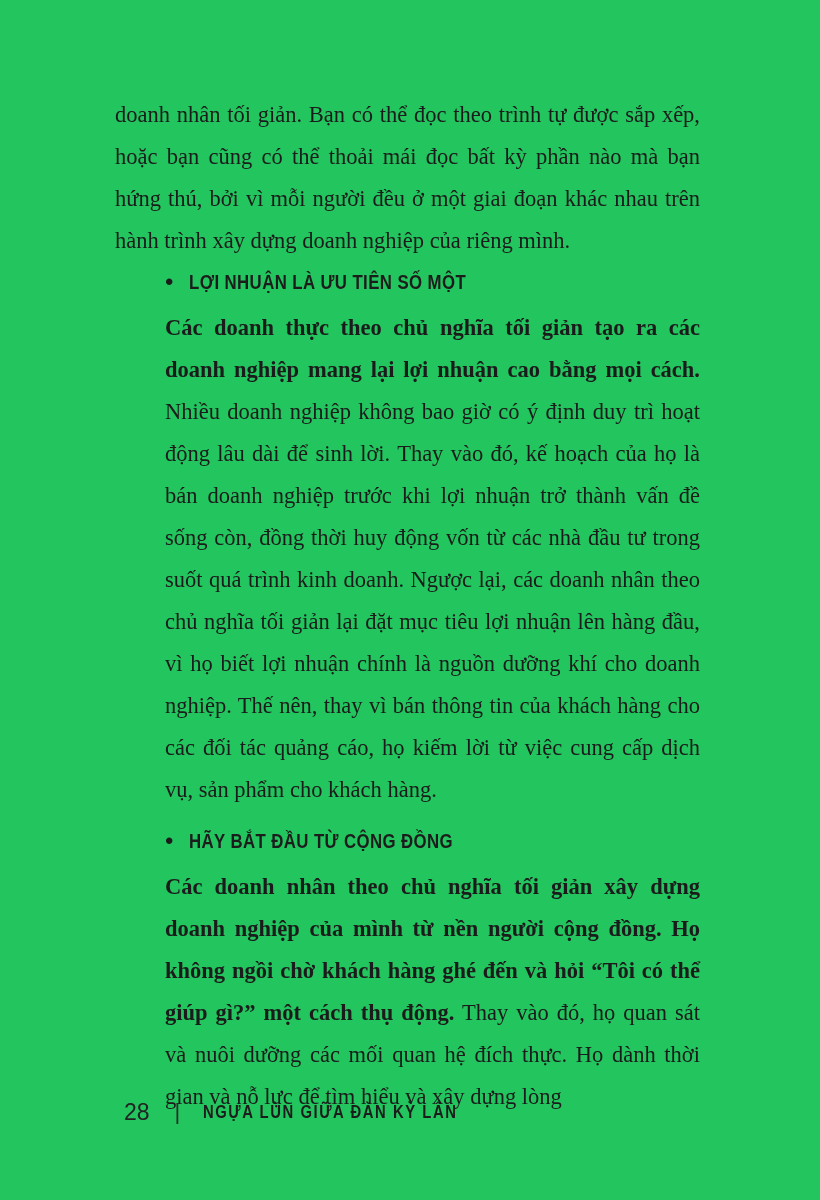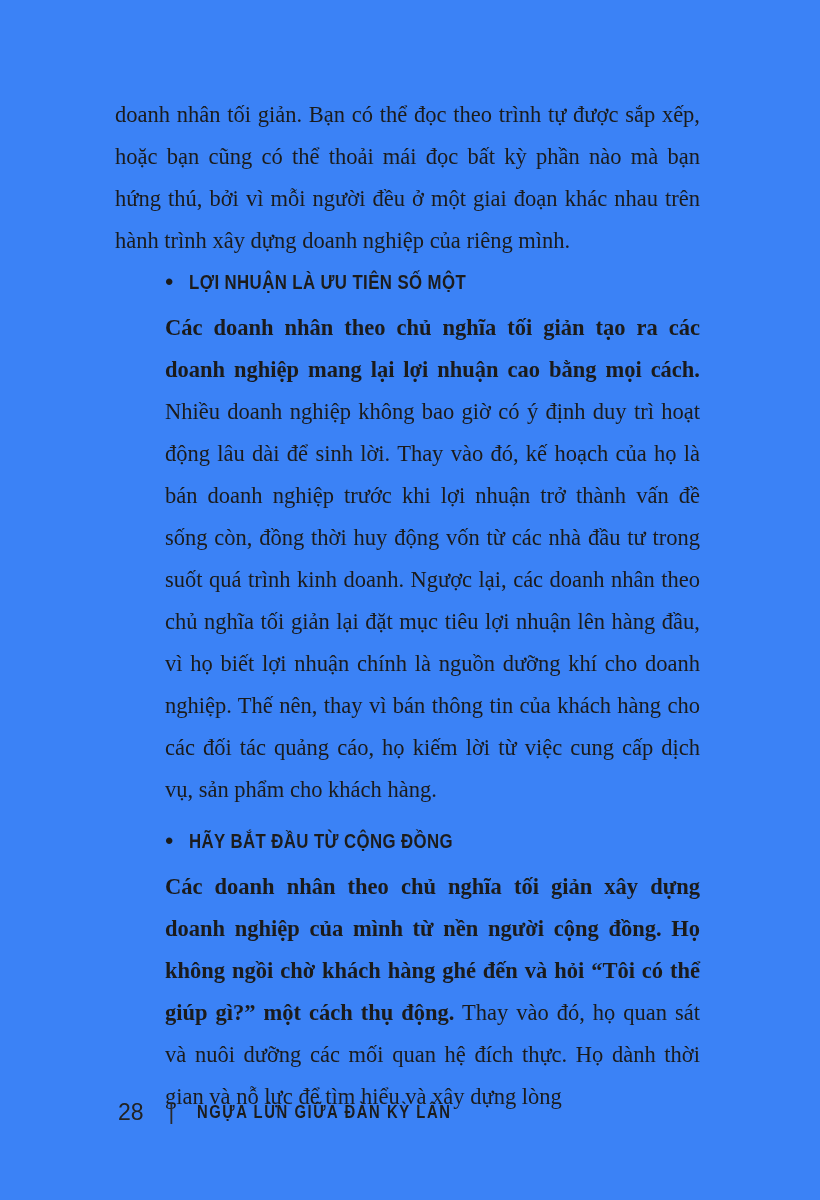--- a/index.html
+++ b/index.html
@@ -5,21 +5,21 @@
   html, body { margin: 0; padding: 0; }
   body {
     width: 820px; height: 1200px;
     background: #ffffff;
     position: relative;
     overflow: hidden;
     font-family: "Liberation Serif", "DejaVu Serif", serif;
     color: #1b1b1b;
     -webkit-font-smoothing: antialiased;
   }
-  .page { width: 820px; height: 1200px; position: relative; background: #3b82f6; }
+  .page { width: 820px; height: 1200px; position: relative; background: #22c55e; }
   .content { padding: 94px 120px 0 115px; }
 
   .body-text {
     margin: 0;
     font-family: "Liberation Serif", "DejaVu Serif", serif;
     font-size: 22.5px;
     line-height: 42px;
     text-align: justify;
     color: #1b1b1b;
     text-justify: inter-word;
@@ -54,21 +54,21 @@
     color: #1c1c1c;
     white-space: nowrap;
     transform: scaleX(0.8);
     transform-origin: left center;
   }
 
   .section-body-start { margin-top: 2px; }
 
   .footer {
     position: absolute;
-    left: 118px;
+    left: 124px;
     top: 1099px;
     display: flex;
     align-items: center;
     color: #222222;
     justify-content: space-between;
   }
   .page-num {
     font-family: "Liberation Sans", "DejaVu Sans", sans-serif;
     font-size: 23px;
     font-weight: 400;
@@ -100,21 +100,21 @@
 <div class="page">
   <div class="content">
 
     <p class="body-text">doanh nhân tối giản. Bạn có thể đọc theo trình tự được sắp xếp, hoặc bạn cũng có thể thoải mái đọc bất kỳ phần nào mà bạn hứng thú, bởi vì mỗi người đều ở một giai đoạn khác nhau trên hành trình xây dựng doanh nghiệp của riêng mình.</p>
 
     <section class="topic">
       <div class="heading-row">
         <span class="bullet">•</span>
         <h2 class="section-heading">LỢI NHUẬN LÀ ƯU TIÊN SỐ MỘT</h2>
       </div>
-      <p class="body-text section-body-start"><span class="lead-bold">Các doanh nhân theo chủ nghĩa tối giản tạo ra các doanh nghiệp mang lại lợi nhuận cao bằng mọi cách.</span>
+      <p class="body-text section-body-start"><span class="lead-bold">Các doanh thực theo chủ nghĩa tối giản tạo ra các doanh nghiệp mang lại lợi nhuận cao bằng mọi cách.</span>
         <span>Nhiều doanh nghiệp không bao giờ có ý định duy trì hoạt động lâu dài để sinh lời. Thay vào đó, kế hoạch của họ là bán doanh nghiệp trước khi lợi nhuận trở thành vấn đề sống còn, đồng thời huy động vốn từ các nhà đầu tư trong suốt quá trình kinh doanh. Ngược lại, các doanh nhân theo chủ nghĩa tối giản lại đặt mục tiêu lợi nhuận lên hàng đầu, vì họ biết lợi nhuận chính là nguồn dưỡng khí cho doanh nghiệp. Thế nên, thay vì bán thông tin của khách hàng cho các đối tác quảng cáo, họ kiếm lời từ việc cung cấp dịch vụ, sản phẩm cho khách hàng.</span></p>
     </section>
 
     <section class="topic">
       <div class="heading-row second">
         <span class="bullet">•</span>
         <h2 class="section-heading">HÃY BẮT ĐẦU TỪ CỘNG ĐỒNG</h2>
       </div>
       <p class="body-text section-body-start"><span class="lead-bold">Các doanh nhân theo chủ nghĩa tối giản xây dựng doanh nghiệp của mình từ nền người cộng đồng. Họ không ngồi chờ khách hàng ghé đến và hỏi “Tôi có thể giúp gì?” một cách thụ động.</span>
         <span>Thay vào đó, họ quan sát và nuôi dưỡng các mối quan hệ đích thực. Họ dành thời gian và nỗ lực để tìm hiểu và xây dựng lòng</span></p>

